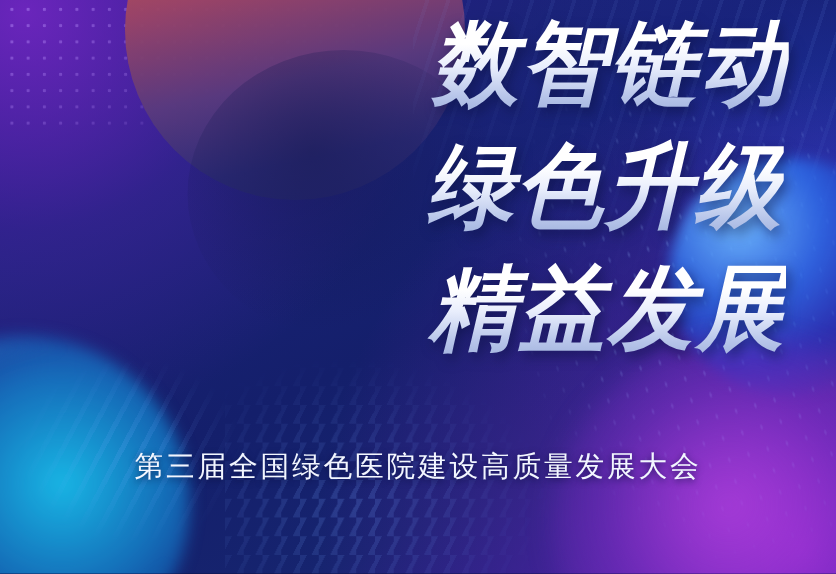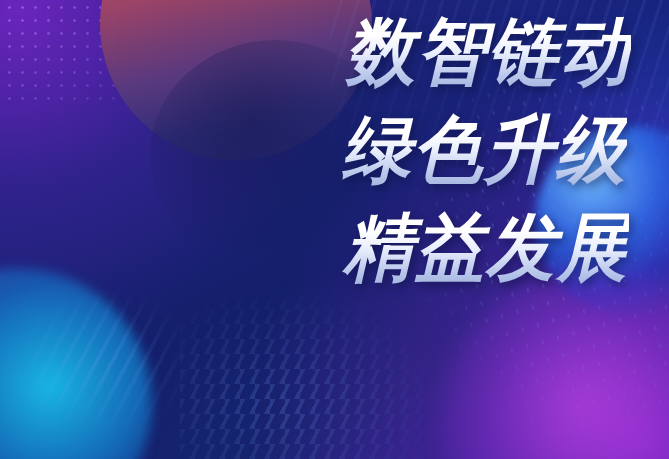--- a/index.html
+++ b/index.html
@@ -176,14 +176,15 @@
   <div class="layer cyan-orb-rim"></div>
   <div class="layer dash-field"></div>
   <div class="layer dash-field-left"></div>
 
   <div class="headline">
     <span class="hl-line hl-line-1">数智链动</span>
     <span class="hl-line hl-line-2">绿色升级</span>
     <span class="hl-line hl-line-3">精益发展</span>
   </div>
 
+  <div class="conf-title">第三届全国绿色医院建设高质量发展大会</div>
 
 </div>
 
 </body></html>

